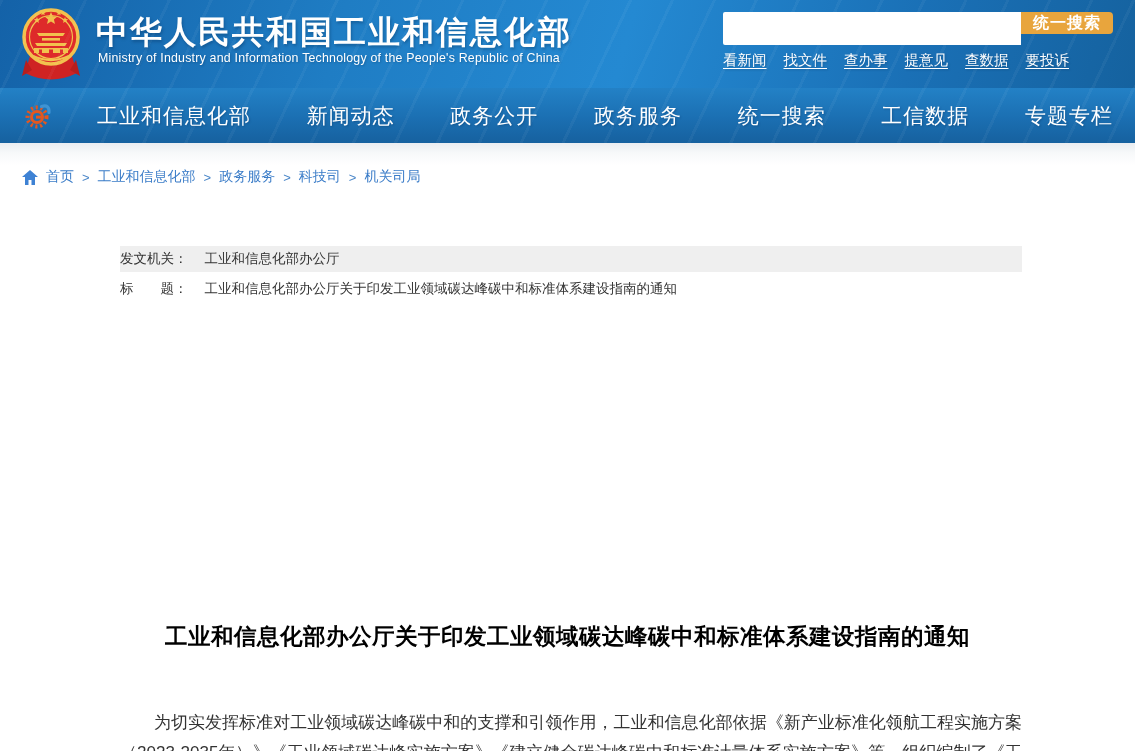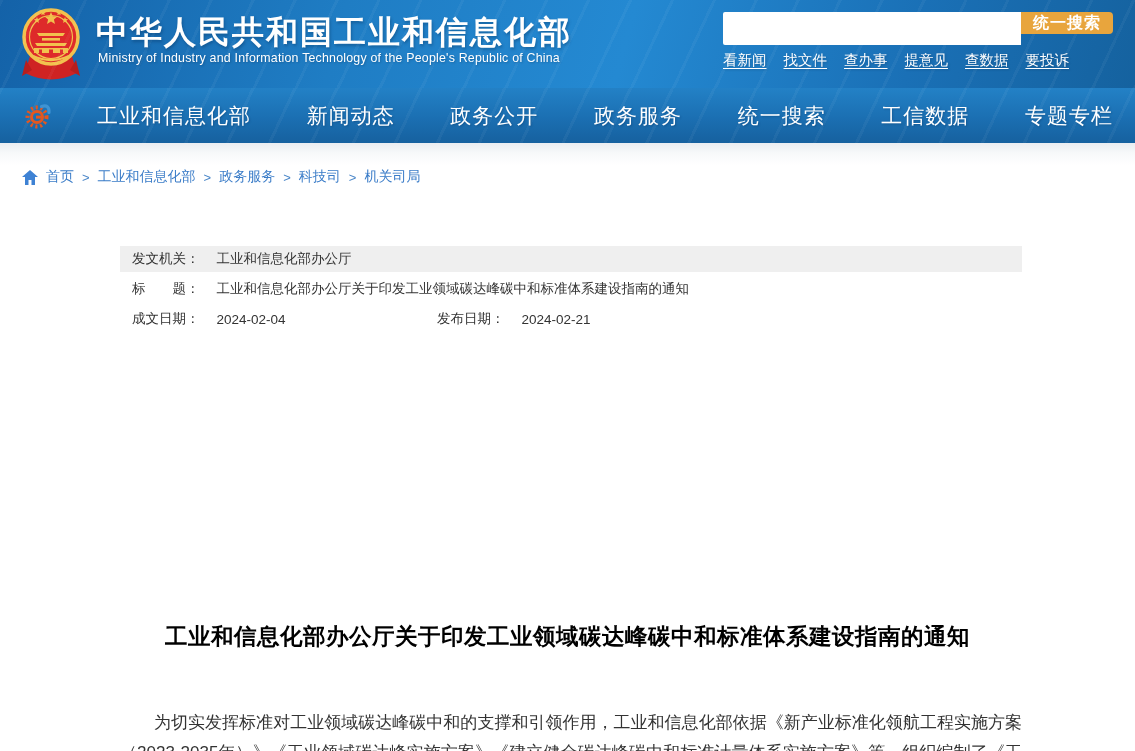--- a/index.html
+++ b/index.html
@@ -62,21 +62,21 @@
     display:flex; align-items:center; gap:8px; padding:25px 0 0 22px;
     font-size:14px; color:#3a7cc8;
   }
   .breadcrumb a { color:#3a7cc8; white-space:nowrap; }
   .crumb-sep { color:#4a86c8; font-size:13px; }
 
   .meta-table { position:absolute; left:120px; top:103px; width:902px; }
   .meta-row { display:flex; height:26px; margin-bottom:4px; align-items:center; font-size:13.5px; color:#333; }
   .meta-row.gray { background:#efefef; }
   .meta-row.white { background:#ffffff;justify-content:flex-end; }
-  .meta-cell { display:flex; align-items:center; padding-left:12px; }
+  .meta-cell { display:flex; align-items:center; }
   .meta-cell.fixed { width:305px; flex:none; }
   .meta-cell.grow { flex:1; }
   .meta-label { white-space:pre; color:#333; }
   .meta-value { margin-left:17px; color:#333; white-space:nowrap; }
 
   .doc-title {
     margin-top:44px; text-align:center; font-size:22.5px; font-weight:bold; color:#000;
     letter-spacing:.5px; line-height:30px; padding:0 110px;
   }
   .doc-body { margin:56px 113px 0 120px; font-size:17px; line-height:30px; color:#333; text-align:justify; }
@@ -172,30 +172,20 @@
         <span class="meta-label">发文机关：</span>
         <span class="meta-value">工业和信息化部办公厅</span>
       </div>
     </div>
     <div class="meta-row white">
       <div class="meta-cell grow">
         <span class="meta-label">标　　题：</span>
         <span class="meta-value">工业和信息化部办公厅关于印发工业领域碳达峰碳中和标准体系建设指南的通知</span>
       </div>
     </div>
-    <div class="meta-row white">
-      <div class="meta-cell fixed">
-        <span class="meta-label">成文日期：</span>
-        <span class="meta-value">2024-02-04</span>
-      </div>
-      <div class="meta-cell grow">
-        <span class="meta-label">发布日期：</span>
-        <span class="meta-value">2024-02-21</span>
-      </div>
-    </div>
   </div>
 
   <div style="height:392px;"></div>
 
   <h1 class="doc-title">工业和信息化部办公厅关于印发工业领域碳达峰碳中和标准体系建设指南的通知</h1>
 
   <div class="doc-body">
     <p class="indent">为切实发挥标准对工业领域碳达峰碳中和的支撑和引领作用，工业和信息化部依据《新产业标准化领航工程实施方案（2023-2035年）》《工业领域碳达峰实施方案》《建立健全碳达峰碳中和标准计量体系实施方案》等，组织编制了《工业领域碳达峰碳中和标准体系建设指南》。现印发给你们，请结合本地区、本行业、本领域实际，在标准化工作中贯彻执行。</p>
   </div>
 

